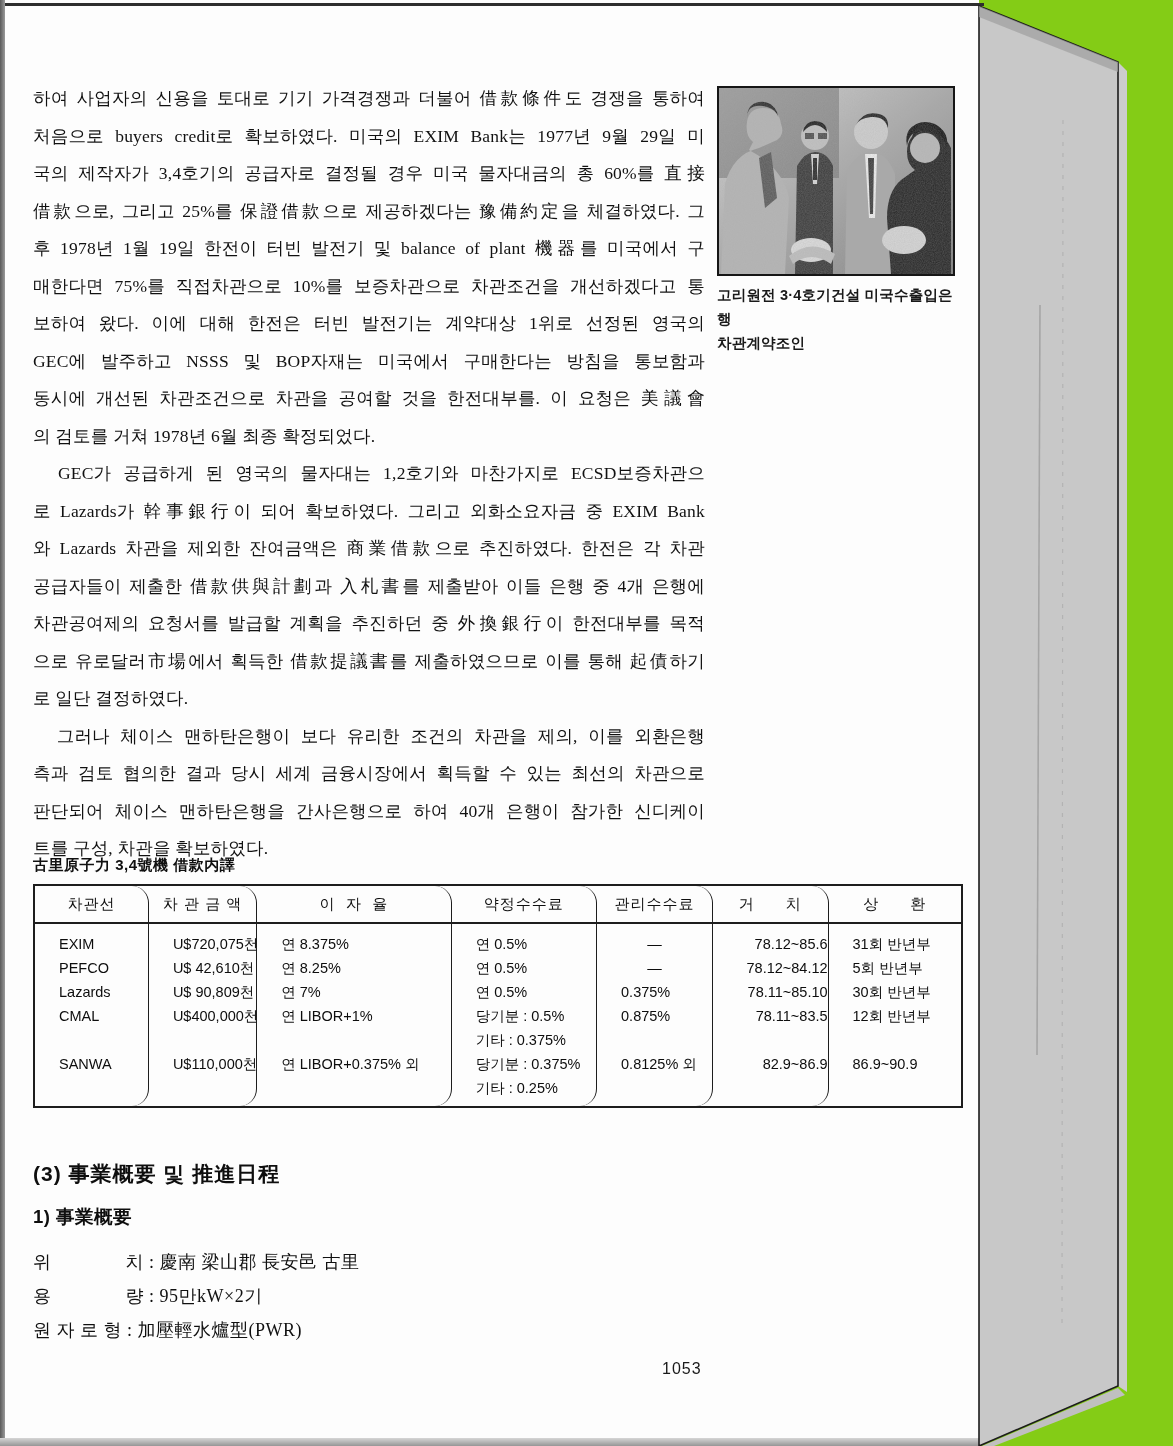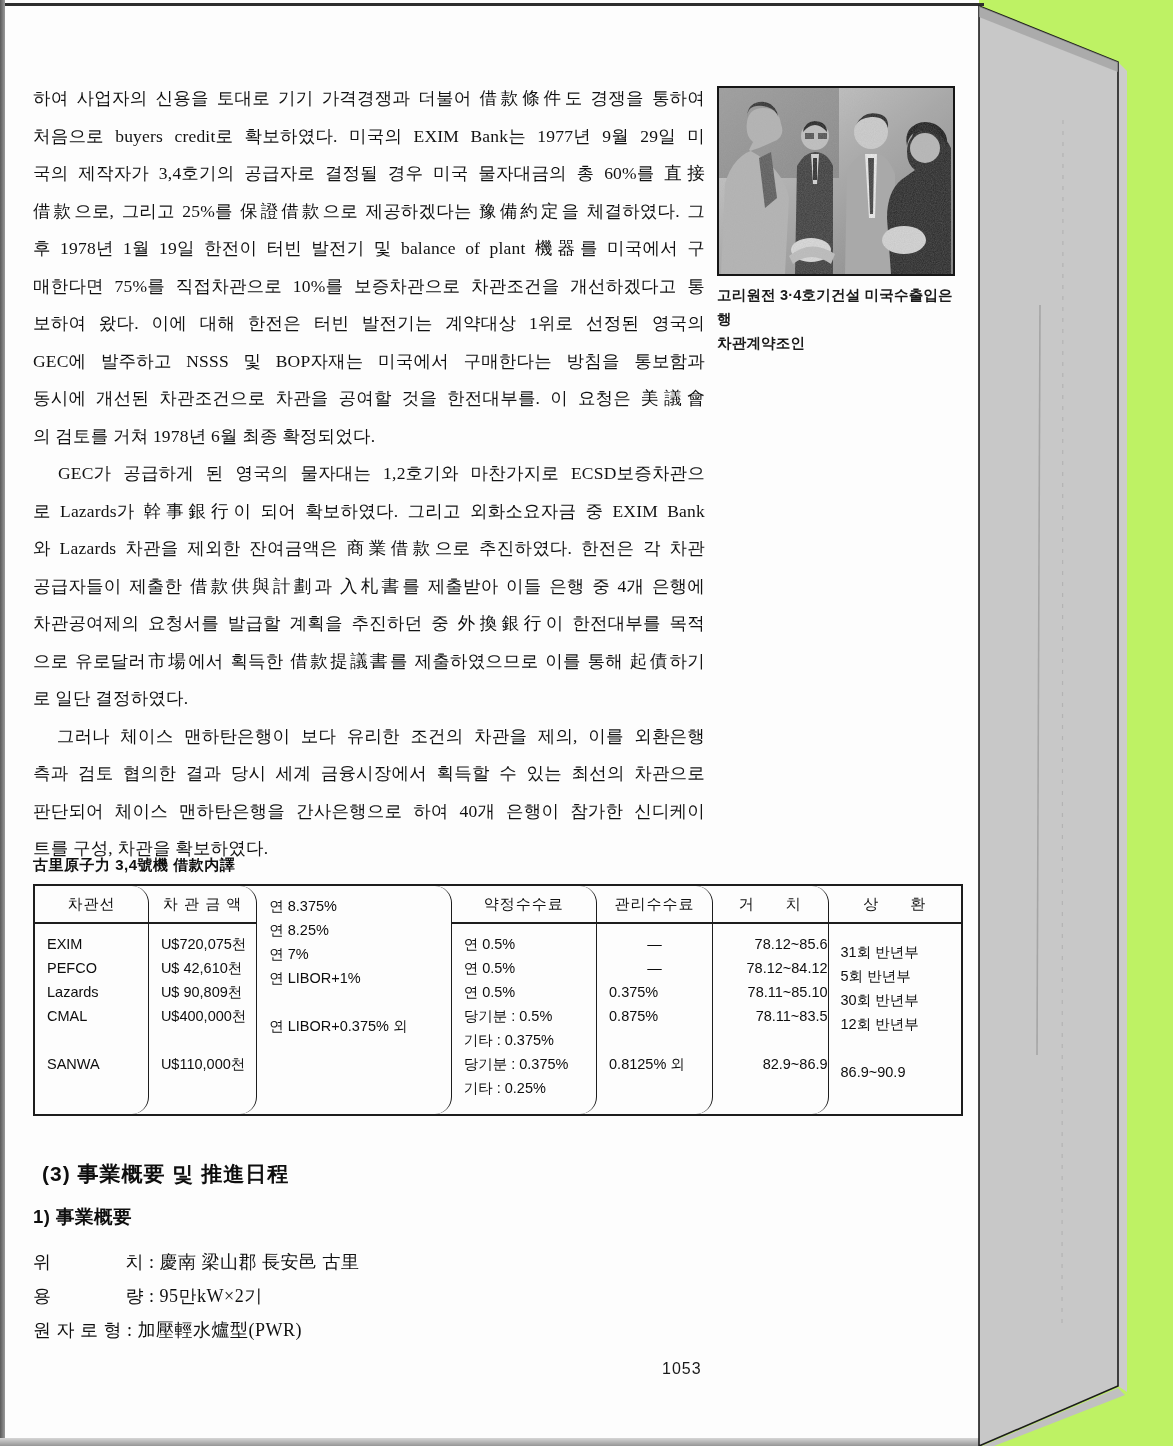--- a/index.html
+++ b/index.html
@@ -1,16 +1,16 @@
 <!DOCTYPE html>
 <html><head>
 <meta charset="utf-8">
 <style>
   html,body{margin:0;padding:0;background:#f6f6f6;}
-  .scan{position:relative;width:1173px;height:1446px;background:#bef264;overflow:hidden;
+  .scan{position:relative;width:1173px;height:1446px;background:#84cc16;overflow:hidden;
         font-family:"Liberation Serif","DejaVu Serif",serif;color:#111;}
   .page{position:absolute;left:0;top:0;width:979px;height:1446px;background:#fdfdfd;}
   .edge-top{position:absolute;left:0;top:3px;width:984px;height:3px;background:#2e2e2e;}
   .edge-left{position:absolute;left:0;top:0;width:5px;height:1446px;background:linear-gradient(to right,#5a5a5a,#9a9a9a);}
   .edge-bottom{position:absolute;left:0;top:1438px;width:979px;height:8px;background:linear-gradient(#d6d6d6,#969696);}
   .pageblock{position:absolute;left:0;top:0;pointer-events:none;}
 
   
   .content-text{position:absolute;left:33px;top:80px;width:672px;
     font-size:17.5px;line-height:37.5px;letter-spacing:.2px;}
@@ -27,27 +27,27 @@
   .loan-table{position:absolute;left:33px;top:856px;width:930px;
     font-family:"Liberation Sans","DejaVu Sans",sans-serif;}
   .tbl-caption{font-size:15px;font-weight:bold;margin-bottom:9px;letter-spacing:.5px;color:#101010;}
   .tbl{display:flex;border:2px solid #1d1d1d;background:#fdfdfd;}
   .tbl-col{display:flex;flex-direction:column;border-right:1.5px solid #1d1d1d;box-sizing:border-box;border-radius:17px;}
   .tbl-col:last-child{border-right:none;}
   .tbl-h{height:36px;display:flex;align-items:center;justify-content:center;
     border-bottom:2px solid #1d1d1d;font-size:15px;white-space:pre;letter-spacing:1px;color:#101010;}
   .tbl-bodycol{padding:8px 0 6px 0;}
   .tbl-line{height:24px;line-height:24px;font-size:14.5px;white-space:pre;
-    padding-left:12px;color:#0d0d0d;}
+    padding-left:24px;color:#0d0d0d;}
   .tbl-line.center{text-align:center;padding-left:0;}
 
   
   .sections{position:absolute;left:33px;top:1160px;width:700px;}
   .sec-h1{font-family:"Liberation Sans","DejaVu Sans",sans-serif;font-size:21px;font-weight:bold;
-    letter-spacing:1px;margin:0 0 16px 9px;color:#0e0e0e;}
+    letter-spacing:1px;margin:0 0 16px 0;color:#0e0e0e;}
   .sec-h2{font-family:"Liberation Sans","DejaVu Sans",sans-serif;font-size:18.5px;font-weight:bold;
     letter-spacing:.5px;margin:0 0 16px 0;color:#0e0e0e;}
   .sec-item{font-size:18px;line-height:34px;letter-spacing:.5px;white-space:pre;color:#101010;}
 
   .page-number{position:absolute;left:662px;top:1360px;font-family:"Liberation Sans","DejaVu Sans",sans-serif;
     font-size:16px;letter-spacing:1px;color:#1a1a1a;}
 </style>
 </head>
 <body>
 
@@ -156,20 +156,21 @@
             <div class="tbl-line">U$720,075천</div>
             <div class="tbl-line">U$ 42,610천</div>
             <div class="tbl-line">U$ 90,809천</div>
             <div class="tbl-line">U$400,000천</div>
             <div class="tbl-line"></div>
             <div class="tbl-line">U$110,000천</div>
             <div class="tbl-line"></div>
           </div>
         </div>
         <div class="tbl-col" style="width: 21%;">
+          <div class="tbl-h">이  자  율</div>
           <div class="tbl-bodycol">
             <div class="tbl-line">연 8.375%</div>
             <div class="tbl-line">연 8.25%</div>
             <div class="tbl-line">연 7%</div>
             <div class="tbl-line">연 LIBOR+1%</div>
             <div class="tbl-line"></div>
             <div class="tbl-line">연 LIBOR+0.375% 외</div>
             <div class="tbl-line"></div>
           </div>
         </div>
@@ -202,21 +203,21 @@
           <div class="tbl-bodycol">
             <div class="tbl-line">78.12~85.6</div>
             <div class="tbl-line">78.12~84.12</div>
             <div class="tbl-line">78.11~85.10</div>
             <div class="tbl-line">78.11~83.5</div>
             <div class="tbl-line"></div>
             <div class="tbl-line">82.9~86.9</div>
             <div class="tbl-line"></div>
           </div>
         </div>
-        <div class="tbl-col" style="width: 14.3%; gap: 8px;">
+        <div class="tbl-col" style="width: 14.3%;">
           <div class="tbl-h">상      환</div>
           <div class="tbl-bodycol">
             <div class="tbl-line">31회 반년부</div>
             <div class="tbl-line">5회 반년부</div>
             <div class="tbl-line">30회 반년부</div>
             <div class="tbl-line">12회 반년부</div>
             <div class="tbl-line"></div>
             <div class="tbl-line">86.9~90.9</div>
             <div class="tbl-line"></div>
           </div>

